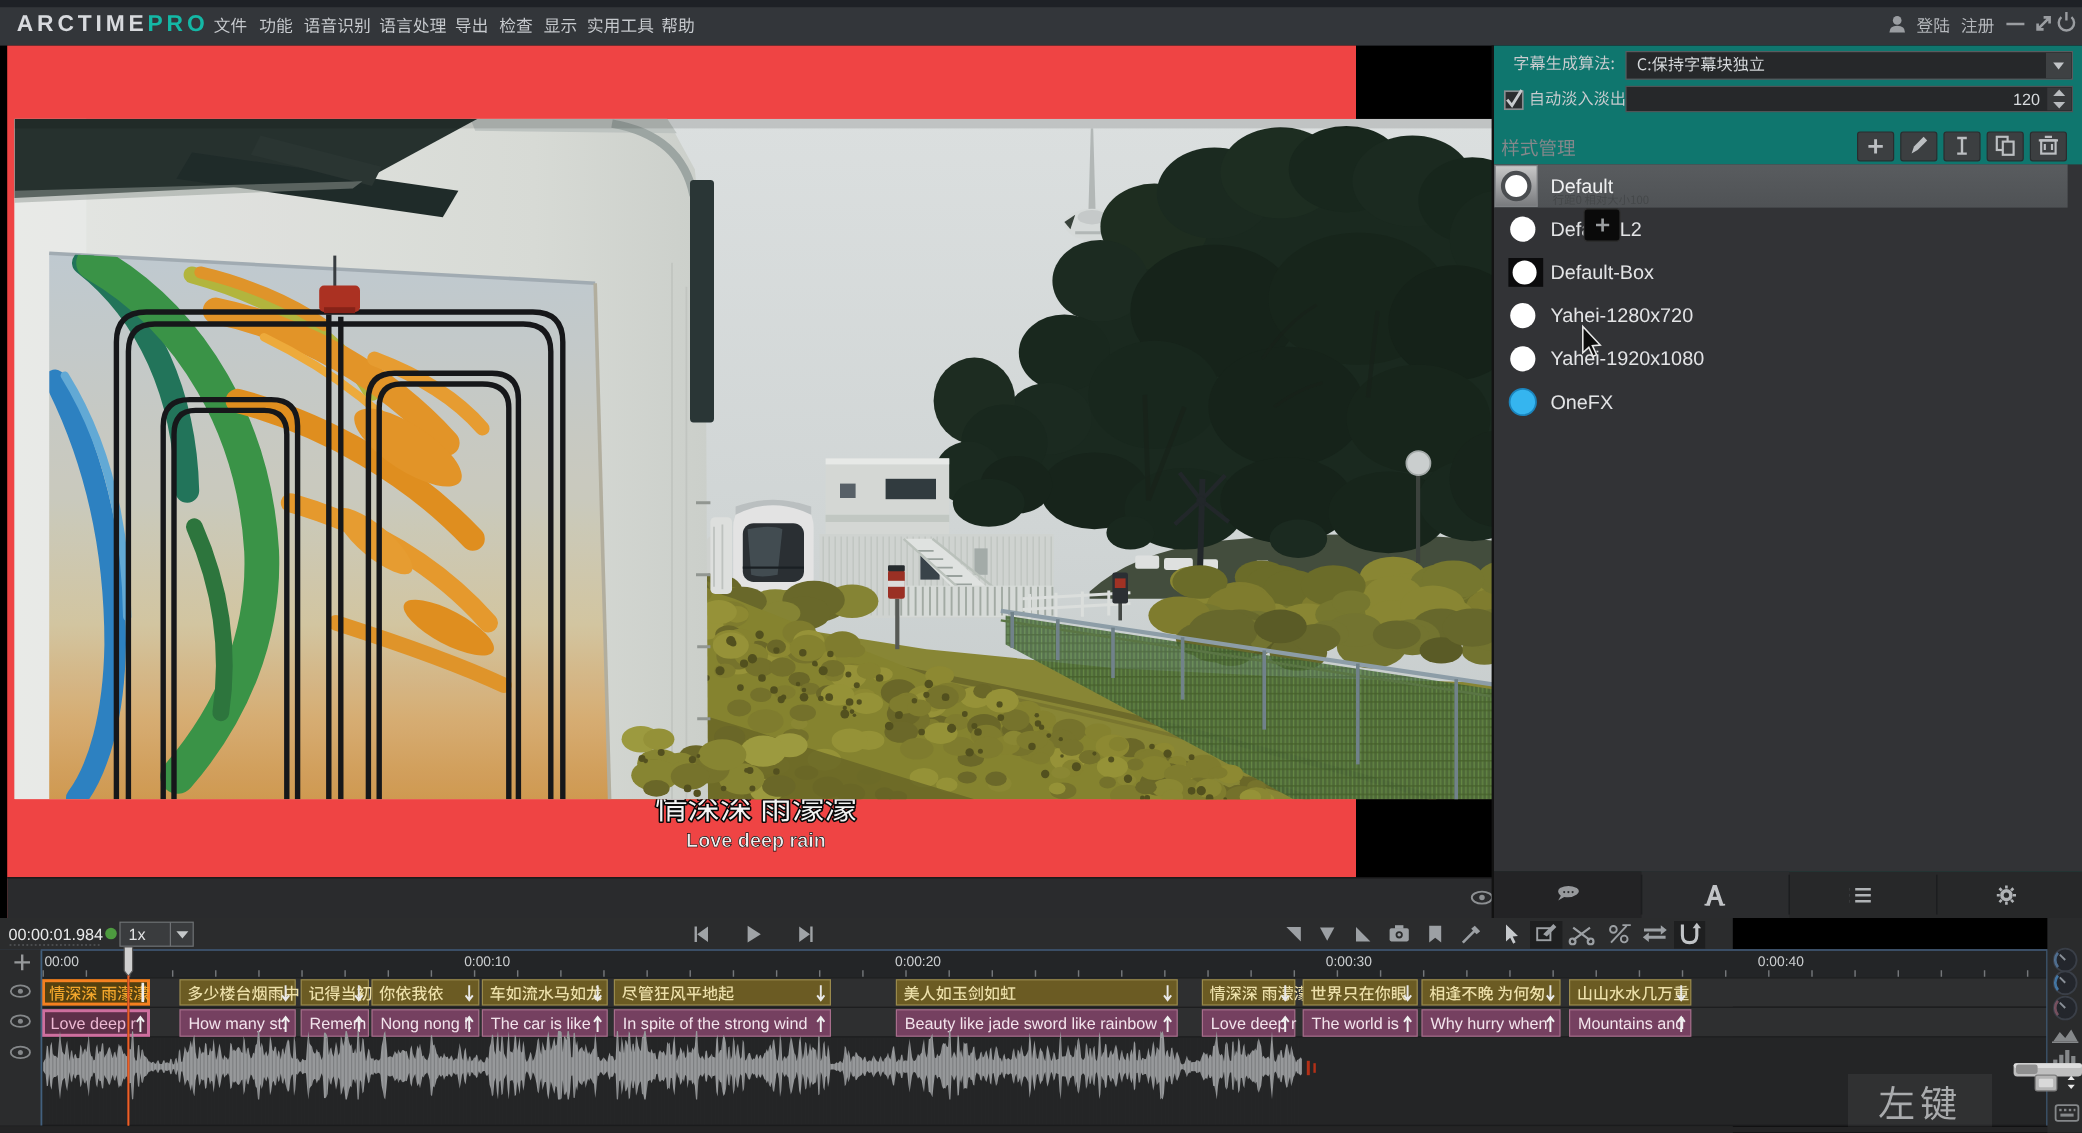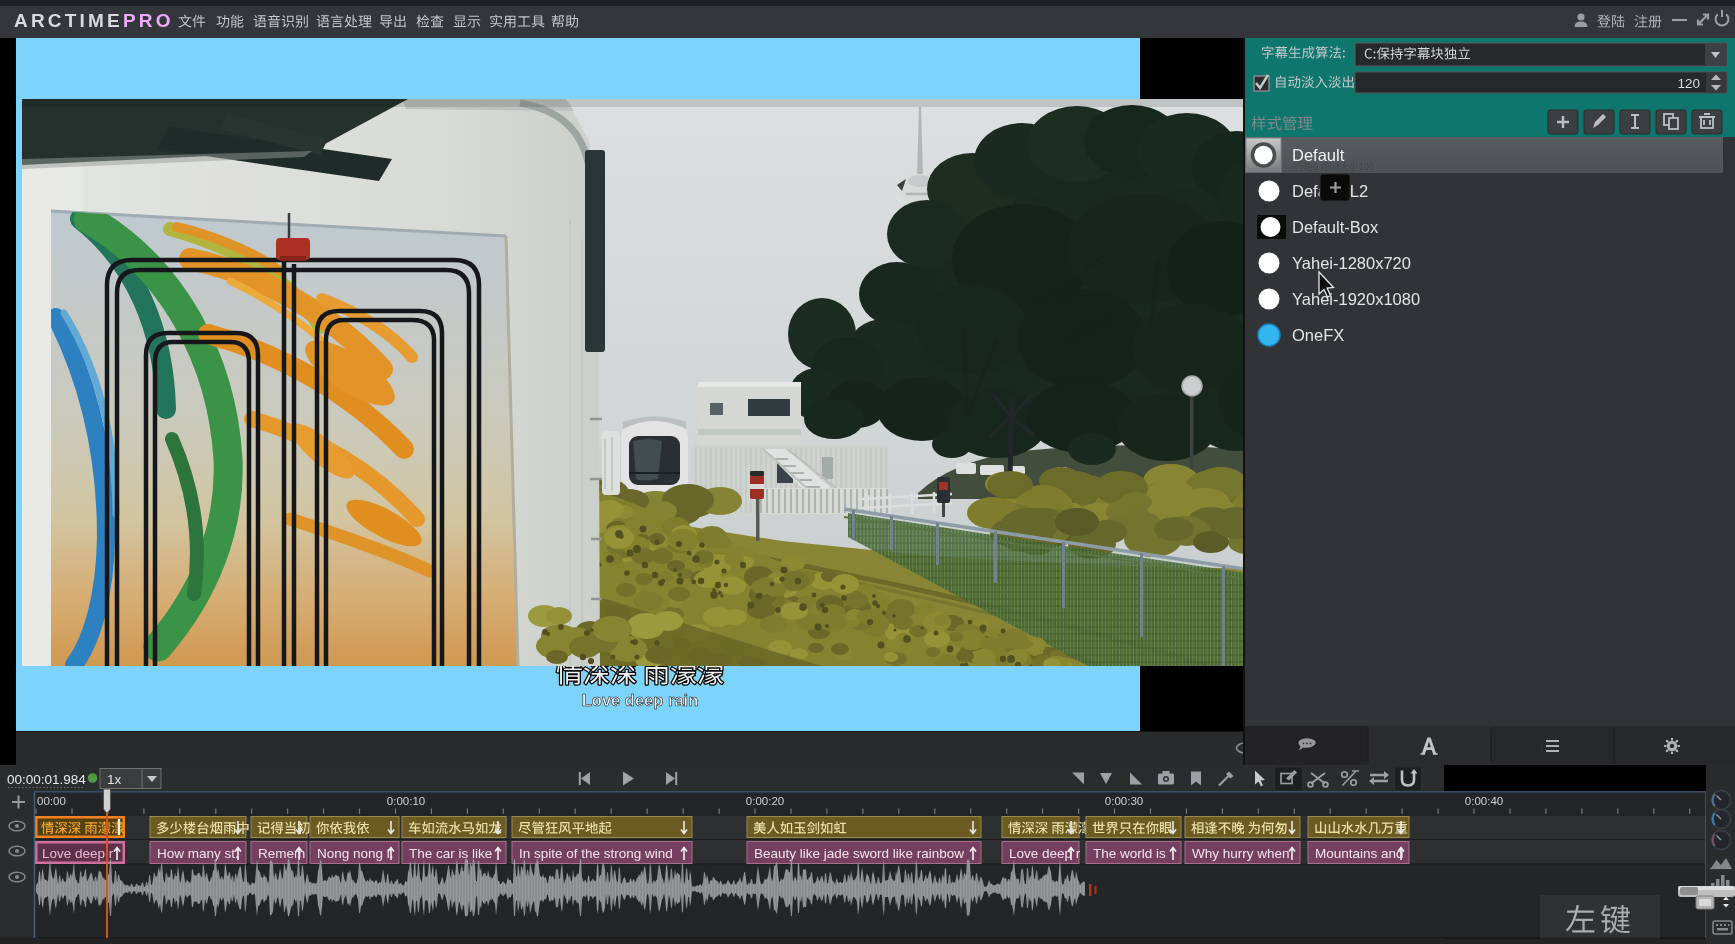--- a/index.html
+++ b/index.html
@@ -1,21 +1,21 @@
 <!DOCTYPE html>
 <html><head><meta charset="utf-8"><style>
 *{margin:0;padding:0;box-sizing:border-box}
 html,body{width:1735px;height:944px;overflow:hidden;background:#000;
  font-family:"Liberation Sans",sans-serif;-webkit-font-smoothing:antialiased}
 .abs{position:absolute}
 svg{display:block}
 </style></head><body>
 <div class="abs" style="left:0;top:0;width:1735px;height:38px;background:#33363a">
     <div class="abs" style="left:0;top:0;width:1735px;height:6px;background:#1e2126"></div>
-    <div class="abs" style="left:14px;top:10px;font-size:19px;font-weight:bold;letter-spacing:3.2px;color:#d8dade">ARCTIME<span style="color:#f0abfc">PRO</span></div>
+    <div class="abs" style="left:14px;top:10px;font-size:19px;font-weight:bold;letter-spacing:3.2px;color:#d8dade">ARCTIME<span style="color:#14b8a6">PRO</span></div>
     <svg class="abs" style="left:0;top:0" width="1735" height="38" viewBox="0 0 1735 38">
       <g transform="translate(178.0,26.5)">
         <path d="M10.1 -8.8 11.2 -8.5Q10.3 -6.0 9.0 -4.1Q7.6 -2.3 5.6 -1.0Q3.7 0.3 1.2 1.1Q1.1 1.0 1.0 0.8Q0.9 0.6 0.7 0.4Q0.6 0.2 0.5 0.1Q3.0 -0.6 4.9 -1.8Q6.7 -3.0 8.0 -4.7Q9.4 -6.4 10.1 -8.8ZM3.8 -8.8Q4.6 -6.6 5.9 -4.8Q7.3 -3.1 9.2 -1.8Q11.1 -0.6 13.5 0.1Q13.4 0.2 13.3 0.3Q13.2 0.5 13.0 0.7Q12.9 0.9 12.8 1.0Q10.3 0.3 8.4 -1.0Q6.5 -2.3 5.1 -4.2Q3.7 -6.1 2.8 -8.4ZM0.7 -9.3H13.4V-8.3H0.7ZM5.9 -11.5 7.0 -11.9Q7.3 -11.4 7.7 -10.7Q8.0 -10.1 8.1 -9.7L7.0 -9.3Q6.8 -9.8 6.5 -10.4Q6.2 -11.0 5.9 -11.5Z M22.5 -11.6H23.5V1.1H22.5ZM20.0 -11.1 21.1 -10.9Q20.9 -9.9 20.6 -8.9Q20.3 -8.0 20.0 -7.2Q19.6 -6.4 19.2 -5.7Q19.1 -5.8 19.0 -5.9Q18.8 -6.0 18.6 -6.1Q18.5 -6.2 18.3 -6.3Q18.7 -6.8 19.1 -7.6Q19.4 -8.4 19.6 -9.3Q19.9 -10.1 20.0 -11.1ZM20.2 -8.9H26.7V-7.9H19.9ZM18.4 -4.8H27.3V-3.7H18.4ZM17.7 -11.7 18.7 -11.4Q18.3 -10.2 17.7 -9.1Q17.1 -7.9 16.5 -6.9Q15.8 -5.9 15.0 -5.1Q15.0 -5.2 14.9 -5.4Q14.8 -5.6 14.7 -5.8Q14.5 -6.0 14.4 -6.1Q15.1 -6.8 15.7 -7.7Q16.3 -8.6 16.9 -9.6Q17.4 -10.6 17.7 -11.7ZM16.3 -8.1 17.3 -9.1 17.3 -9.1V1.1H16.3Z" fill="#c7cace"></path>
       </g>
       <g transform="translate(216.0,26.5)">
         <path d="M0.7 -10.1H5.9V-9.1H0.7ZM6.0 -8.6H12.6V-7.6H6.0ZM2.8 -9.7H3.8V-2.7H2.8ZM12.1 -8.6H13.2Q13.2 -8.6 13.2 -8.5Q13.2 -8.4 13.2 -8.2Q13.2 -8.1 13.2 -8.0Q13.1 -5.9 13.0 -4.4Q12.9 -2.8 12.8 -1.9Q12.7 -0.9 12.5 -0.4Q12.4 0.2 12.2 0.4Q12.0 0.7 11.7 0.8Q11.5 0.9 11.1 1.0Q10.8 1.0 10.2 1.0Q9.7 1.0 9.1 1.0Q9.0 0.7 9.0 0.4Q8.9 0.1 8.7 -0.1Q9.4 -0.0 9.9 -0.0Q10.5 -0.0 10.7 -0.0Q10.9 -0.0 11.0 -0.0Q11.2 -0.1 11.3 -0.2Q11.4 -0.4 11.6 -0.9Q11.7 -1.4 11.8 -2.4Q11.9 -3.3 12.0 -4.8Q12.1 -6.2 12.1 -8.3ZM0.5 -2.5Q1.2 -2.7 2.1 -2.9Q3.0 -3.2 4.0 -3.4Q5.1 -3.7 6.1 -4.0L6.2 -3.0Q4.8 -2.6 3.3 -2.2Q1.9 -1.8 0.8 -1.5ZM8.4 -11.5H9.4Q9.4 -9.9 9.3 -8.4Q9.3 -6.8 9.1 -5.4Q8.9 -4.0 8.4 -2.8Q8.0 -1.6 7.2 -0.6Q6.3 0.4 5.1 1.1Q5.0 1.0 4.9 0.8Q4.7 0.7 4.6 0.5Q4.4 0.4 4.3 0.3Q5.5 -0.3 6.3 -1.3Q7.1 -2.2 7.5 -3.3Q7.9 -4.5 8.1 -5.8Q8.3 -7.1 8.3 -8.5Q8.3 -10.0 8.4 -11.5Z M15.4 -6.8H19.8V-5.9H16.4V1.1H15.4ZM19.4 -6.8H20.4V-0.1Q20.4 0.3 20.3 0.5Q20.2 0.8 19.9 0.9Q19.6 1.0 19.2 1.1Q18.7 1.1 18.0 1.1Q18.0 0.9 17.9 0.6Q17.8 0.3 17.7 0.1Q18.2 0.1 18.6 0.1Q19.0 0.1 19.1 0.1Q19.3 0.1 19.3 0.1Q19.4 0.0 19.4 -0.1ZM15.9 -4.7H19.9V-3.9H15.9ZM15.9 -2.6H19.9V-1.7H15.9ZM21.7 -11.7H22.7V-7.1Q22.7 -6.8 22.9 -6.7Q23.0 -6.6 23.5 -6.6Q23.6 -6.6 23.9 -6.6Q24.2 -6.6 24.6 -6.6Q24.9 -6.6 25.3 -6.6Q25.6 -6.6 25.7 -6.6Q26.0 -6.6 26.1 -6.7Q26.3 -6.8 26.3 -7.1Q26.4 -7.5 26.4 -8.2Q26.6 -8.1 26.9 -7.9Q27.1 -7.8 27.4 -7.8Q27.3 -6.9 27.2 -6.5Q27.0 -6.0 26.7 -5.8Q26.4 -5.6 25.8 -5.6Q25.7 -5.6 25.5 -5.6Q25.2 -5.6 24.9 -5.6Q24.6 -5.6 24.3 -5.6Q24.0 -5.6 23.7 -5.6Q23.5 -5.6 23.4 -5.6Q22.7 -5.6 22.4 -5.7Q22.0 -5.9 21.9 -6.2Q21.7 -6.5 21.7 -7.1ZM26.0 -10.7 26.7 -9.9Q26.1 -9.7 25.4 -9.4Q24.7 -9.1 23.9 -8.9Q23.1 -8.6 22.4 -8.4Q22.4 -8.6 22.3 -8.8Q22.2 -9.0 22.1 -9.2Q22.8 -9.4 23.5 -9.6Q24.2 -9.9 24.9 -10.2Q25.5 -10.5 26.0 -10.7ZM21.7 -5.2H22.8V-0.5Q22.8 -0.1 22.9 -0.0Q23.1 0.1 23.5 0.1Q23.6 0.1 24.0 0.1Q24.3 0.1 24.6 0.1Q25.0 0.1 25.3 0.1Q25.7 0.1 25.8 0.1Q26.1 0.1 26.2 -0.1Q26.4 -0.2 26.5 -0.6Q26.5 -1.0 26.5 -1.8Q26.7 -1.7 27.0 -1.6Q27.3 -1.4 27.5 -1.4Q27.4 -0.4 27.3 0.1Q27.1 0.6 26.8 0.8Q26.5 1.0 25.9 1.0Q25.8 1.0 25.5 1.0Q25.3 1.0 25.0 1.0Q24.7 1.0 24.3 1.0Q24.0 1.0 23.8 1.0Q23.5 1.0 23.4 1.0Q22.8 1.0 22.4 0.9Q22.0 0.7 21.9 0.4Q21.7 0.1 21.7 -0.5ZM26.2 -4.5 26.9 -3.7Q26.3 -3.3 25.5 -3.0Q24.8 -2.7 24.0 -2.5Q23.2 -2.2 22.4 -2.0Q22.4 -2.2 22.3 -2.4Q22.2 -2.6 22.1 -2.8Q22.8 -3.0 23.6 -3.3Q24.3 -3.5 25.0 -3.9Q25.7 -4.2 26.2 -4.5ZM18.4 -10.6 19.2 -10.9Q19.6 -10.5 20.0 -9.9Q20.3 -9.4 20.6 -8.8Q20.9 -8.3 21.0 -7.9L20.1 -7.5Q20.0 -7.9 19.7 -8.4Q19.4 -9.0 19.1 -9.5Q18.7 -10.1 18.4 -10.6ZM15.2 -7.7Q15.1 -7.9 15.1 -8.0Q15.0 -8.2 15.0 -8.4Q14.9 -8.6 14.8 -8.8Q15.0 -8.8 15.1 -8.9Q15.3 -9.1 15.5 -9.3Q15.6 -9.5 15.9 -9.8Q16.1 -10.2 16.4 -10.7Q16.7 -11.2 16.9 -11.8L18.0 -11.5Q17.7 -10.9 17.3 -10.3Q17.0 -9.7 16.6 -9.2Q16.2 -8.7 15.8 -8.3V-8.3Q15.8 -8.3 15.7 -8.2Q15.6 -8.2 15.5 -8.1Q15.4 -8.0 15.3 -7.9Q15.2 -7.8 15.2 -7.7ZM15.2 -7.7 15.1 -8.5 15.7 -8.8 20.2 -9.1Q20.2 -8.9 20.2 -8.6Q20.2 -8.4 20.2 -8.2Q18.9 -8.1 18.1 -8.1Q17.2 -8.0 16.7 -8.0Q16.2 -7.9 15.9 -7.9Q15.6 -7.8 15.4 -7.8Q15.3 -7.8 15.2 -7.7Z" fill="#c7cace"></path>
       </g>
       <g transform="translate(253.0,26.5)">
         <path d="M5.0 -11.3H12.9V-10.3H5.0ZM4.5 -5.9H13.4V-5.0H4.5ZM5.6 -3.8H12.5V1.1H11.4V-2.9H6.6V1.1H5.6ZM6.1 -0.4H11.8V0.6H6.1ZM7.9 -10.9 9.0 -10.8Q8.8 -9.9 8.6 -8.9Q8.4 -7.9 8.1 -7.0Q7.9 -6.0 7.8 -5.4H6.7Q6.8 -5.9 7.0 -6.6Q7.2 -7.3 7.3 -8.0Q7.5 -8.8 7.6 -9.5Q7.8 -10.2 7.9 -10.9ZM5.5 -8.7H11.3V-7.8H5.5ZM11.0 -8.7H11.1L11.3 -8.8L12.0 -8.7Q12.0 -7.9 11.9 -7.0Q11.8 -6.1 11.7 -5.4L10.7 -5.5Q10.8 -6.0 10.8 -6.6Q10.9 -7.2 11.0 -7.7Q11.0 -8.2 11.0 -8.6ZM1.4 -10.7 2.0 -11.4Q2.4 -11.1 2.8 -10.7Q3.3 -10.3 3.6 -10.0Q4.0 -9.6 4.2 -9.3L3.5 -8.5Q3.3 -8.8 2.9 -9.2Q2.6 -9.6 2.2 -10.0Q1.8 -10.4 1.4 -10.7ZM0.6 -7.4H3.1V-6.4H0.6ZM2.6 0.7 2.4 -0.3 2.8 -0.7 5.2 -2.4Q5.3 -2.2 5.4 -1.9Q5.5 -1.6 5.5 -1.5Q4.6 -0.9 4.1 -0.5Q3.6 -0.1 3.3 0.1Q3.0 0.3 2.8 0.5Q2.7 0.6 2.6 0.7ZM2.6 0.7Q2.6 0.6 2.5 0.4Q2.4 0.2 2.3 0.0Q2.2 -0.1 2.1 -0.2Q2.2 -0.4 2.4 -0.6Q2.6 -0.8 2.6 -1.3V-7.4H3.6V-0.3Q3.6 -0.3 3.4 -0.2Q3.3 -0.1 3.1 0.0Q2.9 0.2 2.7 0.4Q2.6 0.5 2.6 0.7Z M15.6 -10.5H26.6V-9.5H15.6ZM14.8 -7.2H27.2V-6.2H14.8ZM17.3 -2.7H24.8V-1.8H17.3ZM17.4 -0.3H24.8V0.6H17.4ZM16.7 -5.0H25.4V1.1H24.4V-4.1H17.7V1.1H16.7ZM23.6 -9.5 24.7 -9.2Q24.5 -8.8 24.3 -8.4Q24.1 -7.9 23.9 -7.5Q23.7 -7.1 23.5 -6.8L22.5 -7.1Q22.7 -7.4 22.9 -7.8Q23.1 -8.3 23.3 -8.7Q23.5 -9.1 23.6 -9.5ZM17.5 -9.2 18.5 -9.4Q18.8 -9.0 19.1 -8.4Q19.3 -7.8 19.4 -7.3L18.3 -7.0Q18.2 -7.5 18.0 -8.1Q17.8 -8.7 17.5 -9.2ZM20.1 -11.7 21.1 -11.9Q21.4 -11.5 21.6 -11.0Q21.8 -10.6 21.9 -10.2L20.8 -10.0Q20.7 -10.3 20.5 -10.8Q20.3 -11.3 20.1 -11.7Z M35.2 -9.8V-5.6H39.4V-9.8ZM34.1 -10.8H40.5V-4.6H34.1ZM38.3 -2.9 39.3 -3.2Q39.7 -2.6 40.1 -1.9Q40.4 -1.2 40.7 -0.6Q41.1 0.1 41.2 0.6L40.2 1.0Q40.0 0.5 39.7 -0.2Q39.4 -0.8 39.1 -1.6Q38.7 -2.3 38.3 -2.9ZM35.1 -3.2 36.2 -3.0Q35.9 -1.8 35.3 -0.7Q34.7 0.4 34.0 1.1Q33.9 1.0 33.7 0.9Q33.5 0.8 33.4 0.7Q33.2 0.6 33.1 0.5Q33.8 -0.2 34.3 -1.1Q34.8 -2.1 35.1 -3.2ZM29.4 -10.8 30.1 -11.4Q30.5 -11.1 30.9 -10.7Q31.3 -10.4 31.7 -10.0Q32.1 -9.6 32.3 -9.3L31.6 -8.6Q31.4 -8.9 31.0 -9.3Q30.6 -9.7 30.2 -10.0Q29.8 -10.4 29.4 -10.8ZM30.5 0.7 30.3 -0.3 30.6 -0.7 33.2 -2.7Q33.2 -2.5 33.3 -2.4Q33.4 -2.2 33.4 -2.0Q33.5 -1.9 33.6 -1.8Q32.7 -1.0 32.1 -0.6Q31.5 -0.2 31.2 0.1Q30.9 0.3 30.8 0.5Q30.6 0.6 30.5 0.7ZM28.7 -7.4H31.3V-6.4H28.7ZM30.5 0.7Q30.5 0.6 30.4 0.5Q30.2 0.3 30.1 0.2Q30.0 0.1 29.9 0.0Q30.0 -0.1 30.2 -0.3Q30.4 -0.5 30.5 -0.8Q30.7 -1.1 30.7 -1.5V-7.4H31.7V-0.8Q31.7 -0.8 31.6 -0.7Q31.5 -0.6 31.3 -0.4Q31.1 -0.2 30.9 0.0Q30.8 0.2 30.7 0.4Q30.5 0.6 30.5 0.7Z M50.8 -10.1H51.8V-2.3H50.8ZM53.7 -11.5H54.8V-0.3Q54.8 0.3 54.6 0.5Q54.5 0.8 54.2 0.9Q53.8 1.1 53.3 1.1Q52.7 1.1 51.7 1.1Q51.7 0.9 51.6 0.6Q51.5 0.3 51.4 0.1Q52.1 0.1 52.6 0.1Q53.2 0.1 53.4 0.1Q53.6 0.1 53.7 0.0Q53.7 -0.1 53.7 -0.3ZM44.3 -10.2V-7.5H47.9V-10.2ZM43.3 -11.1H48.9V-6.5H43.3ZM42.8 -5.0H48.5V-4.0H42.8ZM48.1 -5.0H49.1Q49.1 -5.0 49.1 -4.9Q49.1 -4.8 49.1 -4.7Q49.1 -4.6 49.1 -4.5Q49.0 -2.8 49.0 -1.8Q48.9 -0.8 48.8 -0.2Q48.6 0.3 48.5 0.6Q48.3 0.8 48.1 0.9Q47.9 0.9 47.6 1.0Q47.4 1.0 46.9 1.0Q46.5 1.0 46.0 1.0Q46.0 0.7 46.0 0.5Q45.9 0.2 45.8 -0.0Q46.2 0.0 46.6 0.0Q47.0 0.0 47.1 0.0Q47.3 0.0 47.4 0.0Q47.5 -0.0 47.6 -0.1Q47.7 -0.3 47.8 -0.8Q47.9 -1.2 48.0 -2.2Q48.0 -3.2 48.1 -4.8ZM45.3 -6.2H46.3Q46.2 -5.0 46.1 -3.9Q45.9 -2.7 45.6 -1.8Q45.3 -0.9 44.7 -0.1Q44.1 0.6 43.1 1.2Q43.0 1.0 42.8 0.8Q42.6 0.5 42.5 0.4Q43.4 -0.1 43.9 -0.7Q44.4 -1.4 44.7 -2.3Q45.0 -3.1 45.1 -4.1Q45.2 -5.1 45.3 -6.2Z" fill="#c7cace"></path>
       </g>
@@ -50,21 +50,21 @@
       <g stroke="#9a9da1" stroke-width="2.2" fill="none">
         <path d="M1672 20 H1687"></path>
         <path d="M1698 24.5 L1708 14.5 M1698 19.5 V24.5 H1703 M1708 19.5 V14.5 H1703"></path>
       </g>
       <g stroke="#9a9da1" stroke-width="2" fill="none">
         <path d="M1717.8 14.2 A6.4 6.4 0 1 0 1726.2 14.2"></path>
         <path d="M1722 10 V17"></path>
       </g>
     </svg>
   </div>
-<div class="abs" style="left:16px;top:38px;width:1124px;height:727px;background:#7dd3fc">
+<div class="abs" style="left:6px;top:38px;width:1124px;height:727px;background:#ef4444">
     <svg class="abs" style="left:6px;top:61px" width="1236" height="567" viewBox="0 0 1236 567">
       <defs>
         <linearGradient id="sky" x1="0" y1="0" x2="0" y2="1">
           <stop offset="0" stop-color="#e4e8e7"></stop>
           <stop offset=".6" stop-color="#d9dedd"></stop>
           <stop offset="1" stop-color="#ced4d3"></stop>
         </linearGradient>
         <linearGradient id="panelg" x1="0" y1="0" x2="0" y2="1">
           <stop offset="0" stop-color="#c7d1d8"></stop>
           <stop offset=".45" stop-color="#d2d2c4"></stop>

